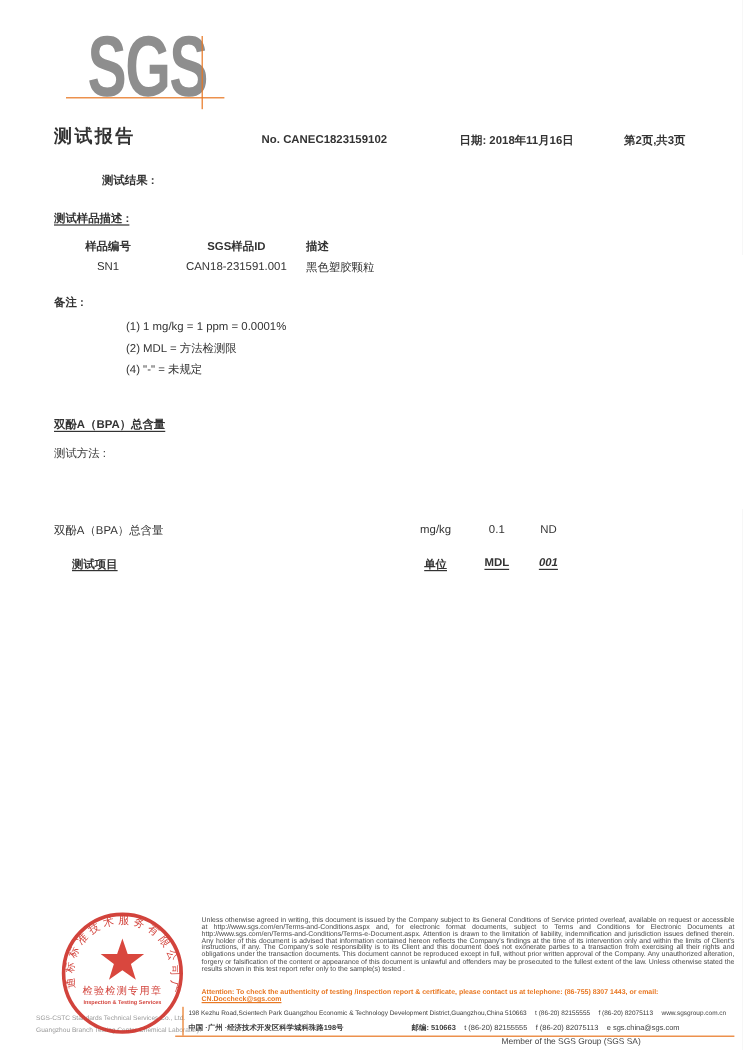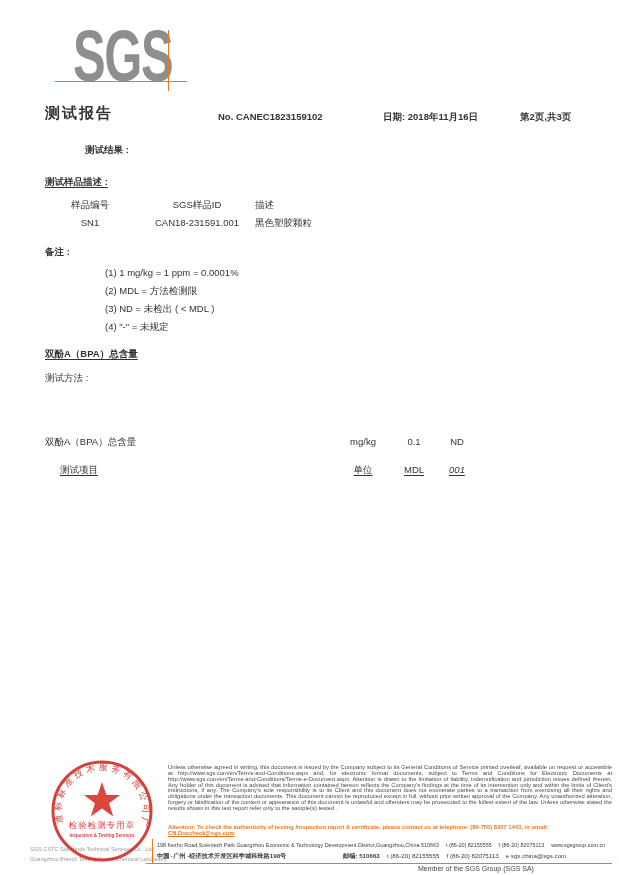--- a/index.html
+++ b/index.html
@@ -21,21 +21,21 @@
   .crop-h { position:absolute; left:55px; top:81px; width:132px; height:1px; background:#e87722; }
   .crop-v { position:absolute; left:168px; top:30px; width:1px; height:61px; background:#e87722; }
 
   .doc-title { position:absolute; left:45px; top:104px; font-size:15px; font-weight:bold; letter-spacing:2px; color:#333; }
   .hdr-meta { position:absolute; top:111px; font-size:9.5px; font-weight:bold; color:#333; }
 
   .sec-label { position:absolute; font-size:9.5px; font-weight:bold; color:#333; }
   .sec-label.u { text-decoration:underline; text-underline-offset:2px; }
 
   .cell { position:absolute; font-size:9.5px; color:#333; }
-  .cell.b { font-weight:normal; }
+  .cell.b { font-weight:bold; }
   .cell.c { text-align:center; }
   .cell.u { text-decoration:underline; text-underline-offset:2px;margin-top:46px; }
   .cell.i { font-style:italic; }
 
   .remark-line { font-size:9.5px; line-height:18px; color:#333; }
 
   .method-par {
     position:absolute; left:105px; top:372px; width:462px;
     font-size:9.5px; line-height:20px; color:#333; text-align:justify;
   }
@@ -88,21 +88,20 @@
   <div class="cell b" style="left:255px; top:199px;">描述</div>
 
   <div class="cell c" style="left:50px;  top:217px; width:80px;">SN1</div>
   <div class="cell c" style="left:147px; top:217px; width:100px;">CAN18-231591.001</div>
   <div class="cell" style="left:255px; top:217px;">黑色塑胶颗粒</div>
 
   <div class="sec-label" style="left:45px; top:246px;">备注 :</div>
   <div class="abs" style="left:105px; top:264px;">
     <div class="remark-line">(1) 1 mg/kg = 1 ppm = 0.0001%</div>
     <div class="remark-line">(2) MDL = 方法检测限</div>
-    <div class="remark-line">(3) ND = 未检出 ( &lt; MDL )</div>
     <div class="remark-line">(4) "-" = 未规定</div>
   </div>
 
   <div class="sec-label u" style="left:45px; top:348px;">双酚A（BPA）总含量</div>
   <div class="cell" style="left:45px; top:372px;">测试方法 :</div>
 
   <div class="cell b u" style="left:60px;  top:418px;">测试项目</div>
   <div class="cell b u c" style="left:345px; top:418px; width:36px;">单位</div>
   <div class="cell b u c" style="left:398px; top:418px; width:32px;">MDL</div>
   <div class="cell b u i c" style="left:441px; top:418px; width:32px;">001</div>

